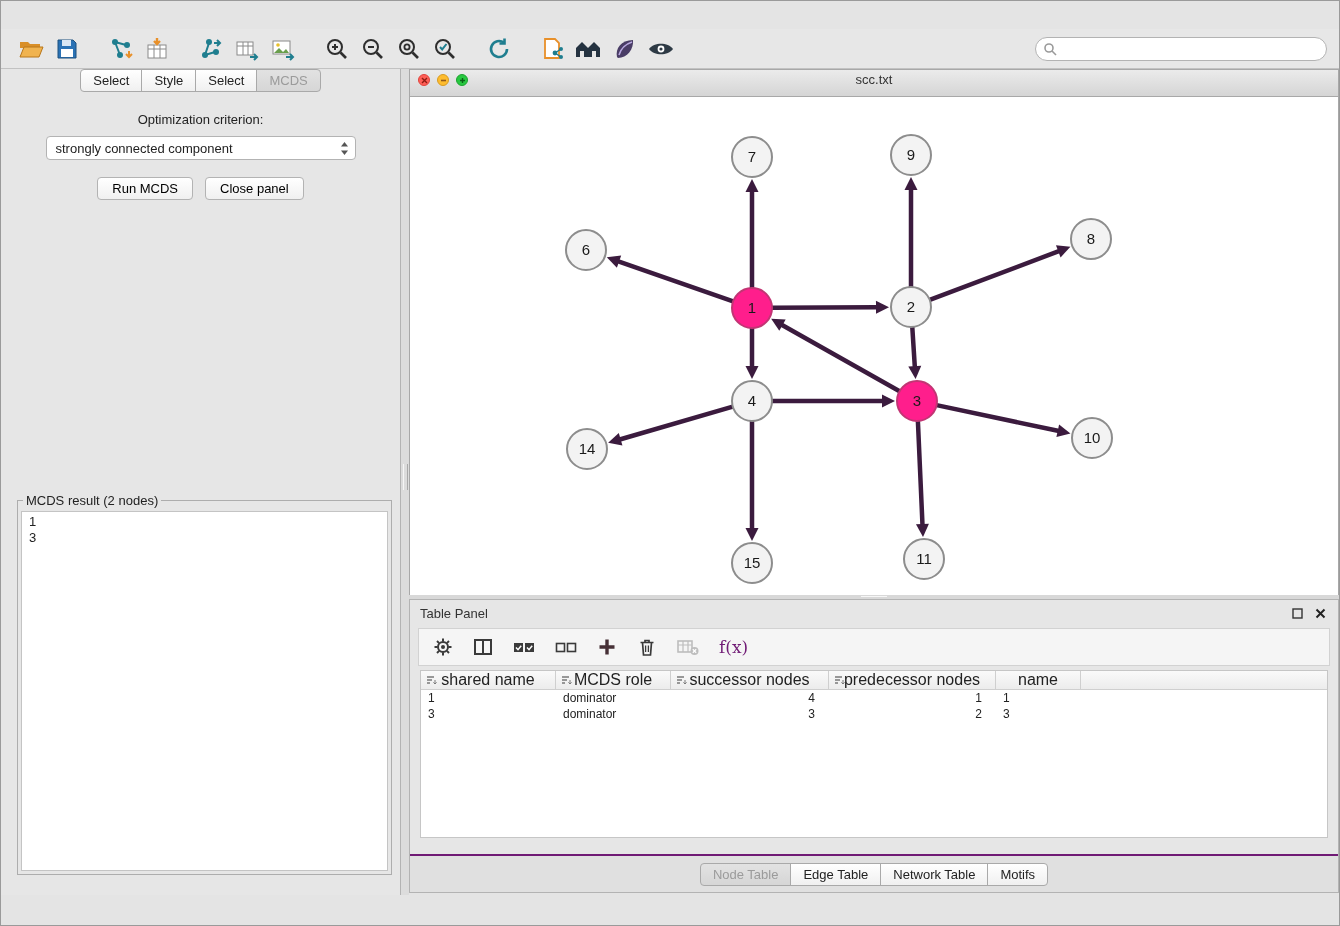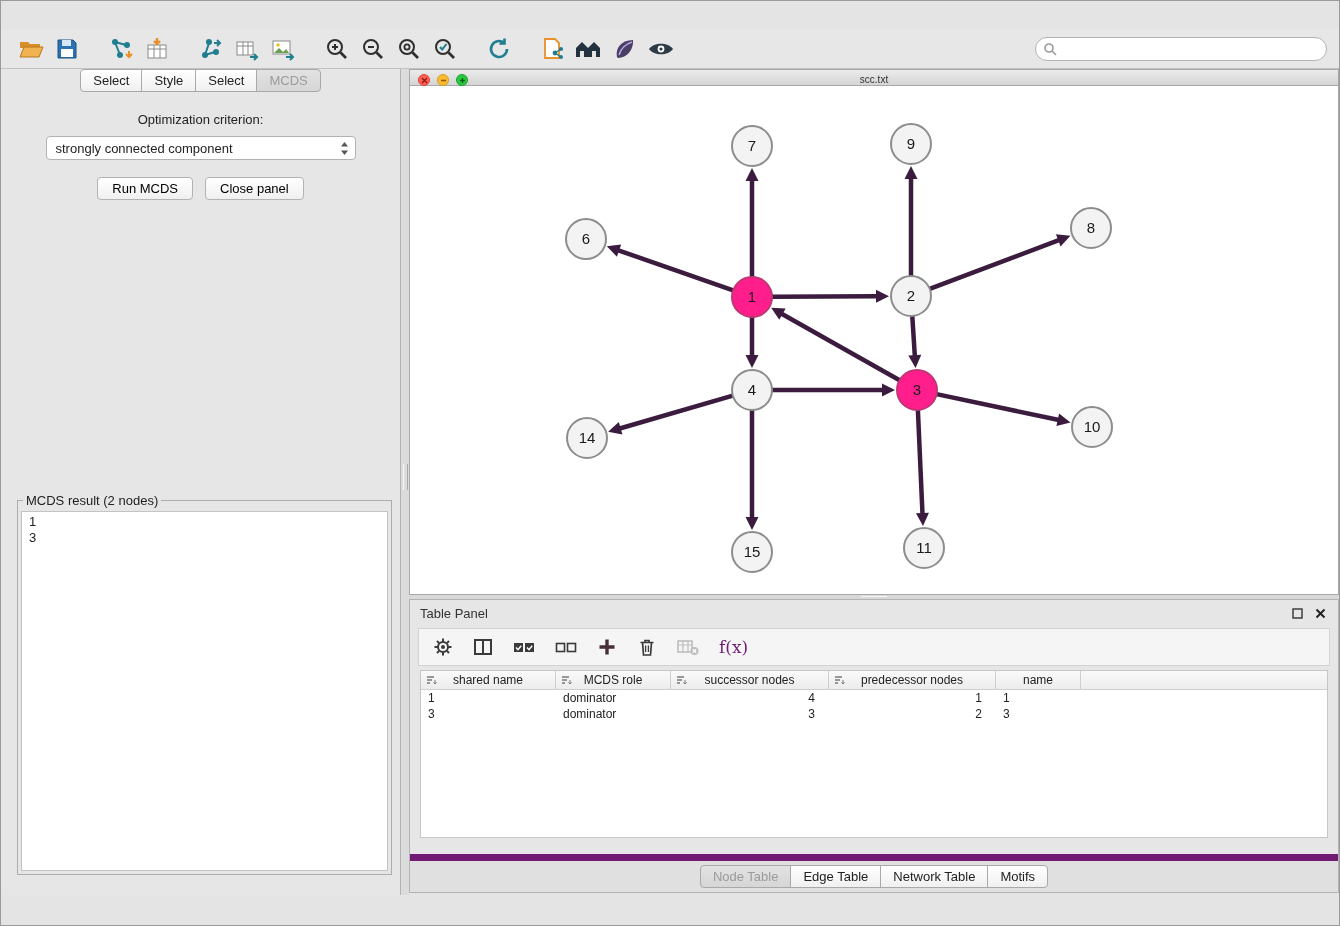--- a/index.html
+++ b/index.html
@@ -67,21 +67,21 @@
     padding:2px 7px; overflow:hidden;
   }
   .result-item { line-height:16px; }
   
   .v-splitter { position:absolute; left:400px; top:68px; width:8px; height:826px; background:#dcdcdc; }
   .v-splitter::after { content:""; position:absolute; left:2px; top:395px; width:3px; height:26px; border-left:1px solid #f6f6f6; border-right:1px solid #aaa; }
   
   .right { position:absolute; left:408px; top:68px; right:0; bottom:32px; }
   .net-window { position:absolute; top:0; left:0; right:0; height:526px; background:#fff; border:1px solid #a8a8a8; }
   .net-titlebar {
-    height:16px; line-height:19px; text-align:center; font-size:10px; color:#333;
+    height:27px; line-height:19px; text-align:center; font-size:13px; color:#333;
     background:linear-gradient(#ebebeb,#d5d5d5); border-bottom:1px solid #a8a8a8; position:relative;
   }
   .traffic { position:absolute; left:8px; top:4px; display:flex; gap:7px; }
   .light { width:12px; height:12px; border-radius:50%; display:flex; align-items:center; justify-content:center; padding:0; border:1px solid transparent; }
   .light.red { background:#ff5f57; border-color:#e0443e; }
   .light.yellow { background:#febc2e; border-color:#d89c21; }
   .light.green { background:#28c840; border-color:#1da32f; }
   .net-canvas { position:relative; width:100%; height:504px; background:#fff; overflow:hidden; }
   .h-splitter { position:absolute; top:526px; left:0; right:0; height:4px; background:#d8d8d8; }
   .h-splitter::after { content:""; position:absolute; left:452px; top:1px; width:26px; height:2px; border-top:1px solid #f6f6f6; border-bottom:1px solid #aaa; }
@@ -93,30 +93,30 @@
   .tp-toolbar {
     height:38px; margin:2px 8px 0 8px; background:#f5f5f5; border:1px solid #d2d2d2;
     display:flex; align-items:center; padding:0 12px; gap:16px; flex:none;
   }
   .tp-btn { border:none; background:transparent; padding:2px; display:flex; align-items:center; }
   .fx { font-family:"DejaVu Serif", serif; font-size:17px; color:#701a75; }
   .tbl { flex:1; background:#fff; border:1px solid #c6c6c6; margin:4px 10px 16px 10px; overflow:hidden; display:flex; flex-direction:column; }
   .tbl-header { display:flex; height:19px; background:linear-gradient(#fafafa,#ececec); border-bottom:1px solid #cfcfcf; flex:none; }
   .tbl-hcell {
     border-right:1px solid #cfcfcf; display:flex; align-items:center; justify-content:center;
-    gap:5px; font-size:12px; color:#222; position:relative; overflow:hidden; white-space:nowrap;
+    gap:5px; font-size:16px; color:#222; position:relative; overflow:hidden; white-space:nowrap;
   }
   .tbl-hcell .sorticon { position:absolute; left:5px; top:4px; }
   .tbl-hcell.fill { flex:1; border-right:none; }
   .c0 { width:135px; } .c1 { width:115px; } .c2 { width:158px; } .c3 { width:167px; } .c4 { width:85px; }
   .tbl-row { display:flex; height:16px; font-size:12px; flex:none; }
   .tbl-cell { padding:0 7px; line-height:16px; overflow:hidden; white-space:nowrap; }
   .tbl-cell.num { text-align:right; padding-right:14px; }
   .tbl-body-fill { flex:1; }
-  .tp-bottom { height:38px; flex:none; background:#e0e0e0; border-top:7px solid #701a75; display:flex; align-items:center; justify-content:center; }
+  .tp-bottom { height:38px; flex:none; background:#e0e0e0; border-top:2px solid #701a75; display:flex; align-items:center; justify-content:center; }
   
   .statusbar {
     position:absolute; left:0; right:0; bottom:0; height:32px;
     background:linear-gradient(#ececec,#dcdcdc); border-top:1px solid #b3b3b3;
     display:flex; align-items:center; padding:0 8px;
   }
   .sb-btn { width:28px; height:22px; border:1px solid #adadad; border-radius:4px; background:linear-gradient(#fdfdfd,#eeeeee); display:flex; align-items:center; justify-content:center; padding:0; }
   .memory-btn {
     margin-left:auto; display:flex; align-items:center; gap:6px;
     border:1px solid #adadad; border-radius:4px; background:linear-gradient(#fdfdfd,#eeeeee);

